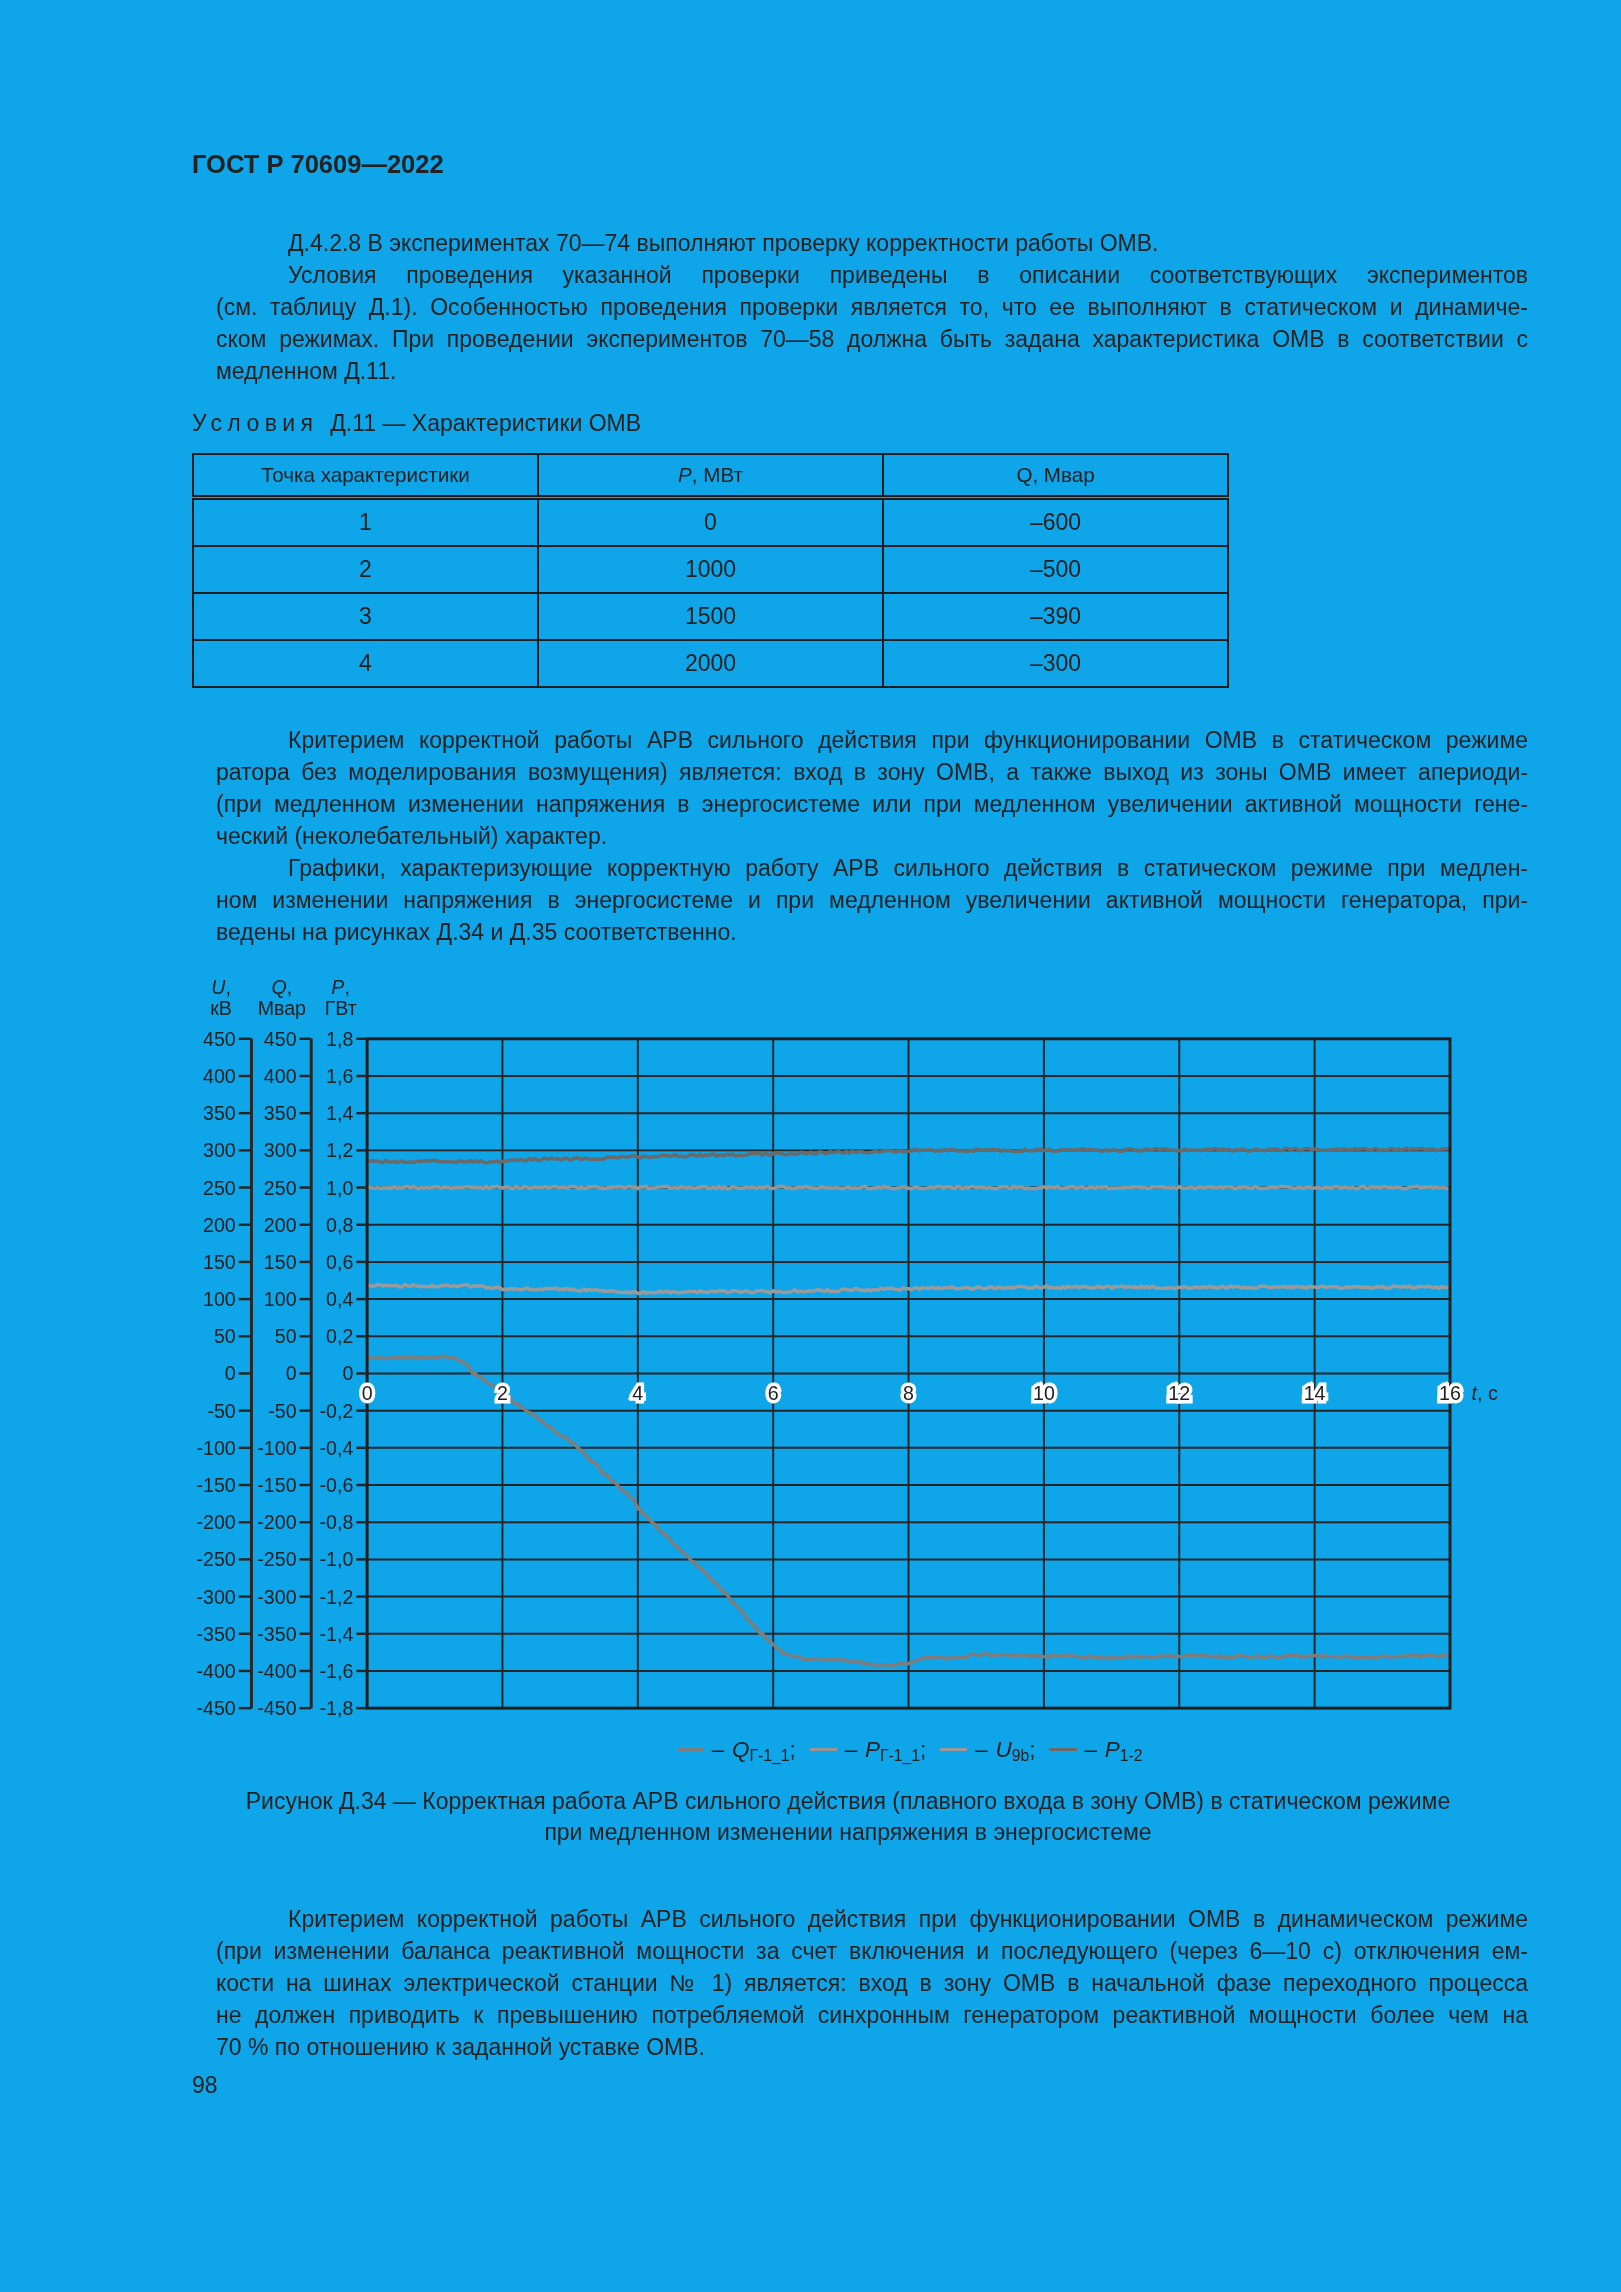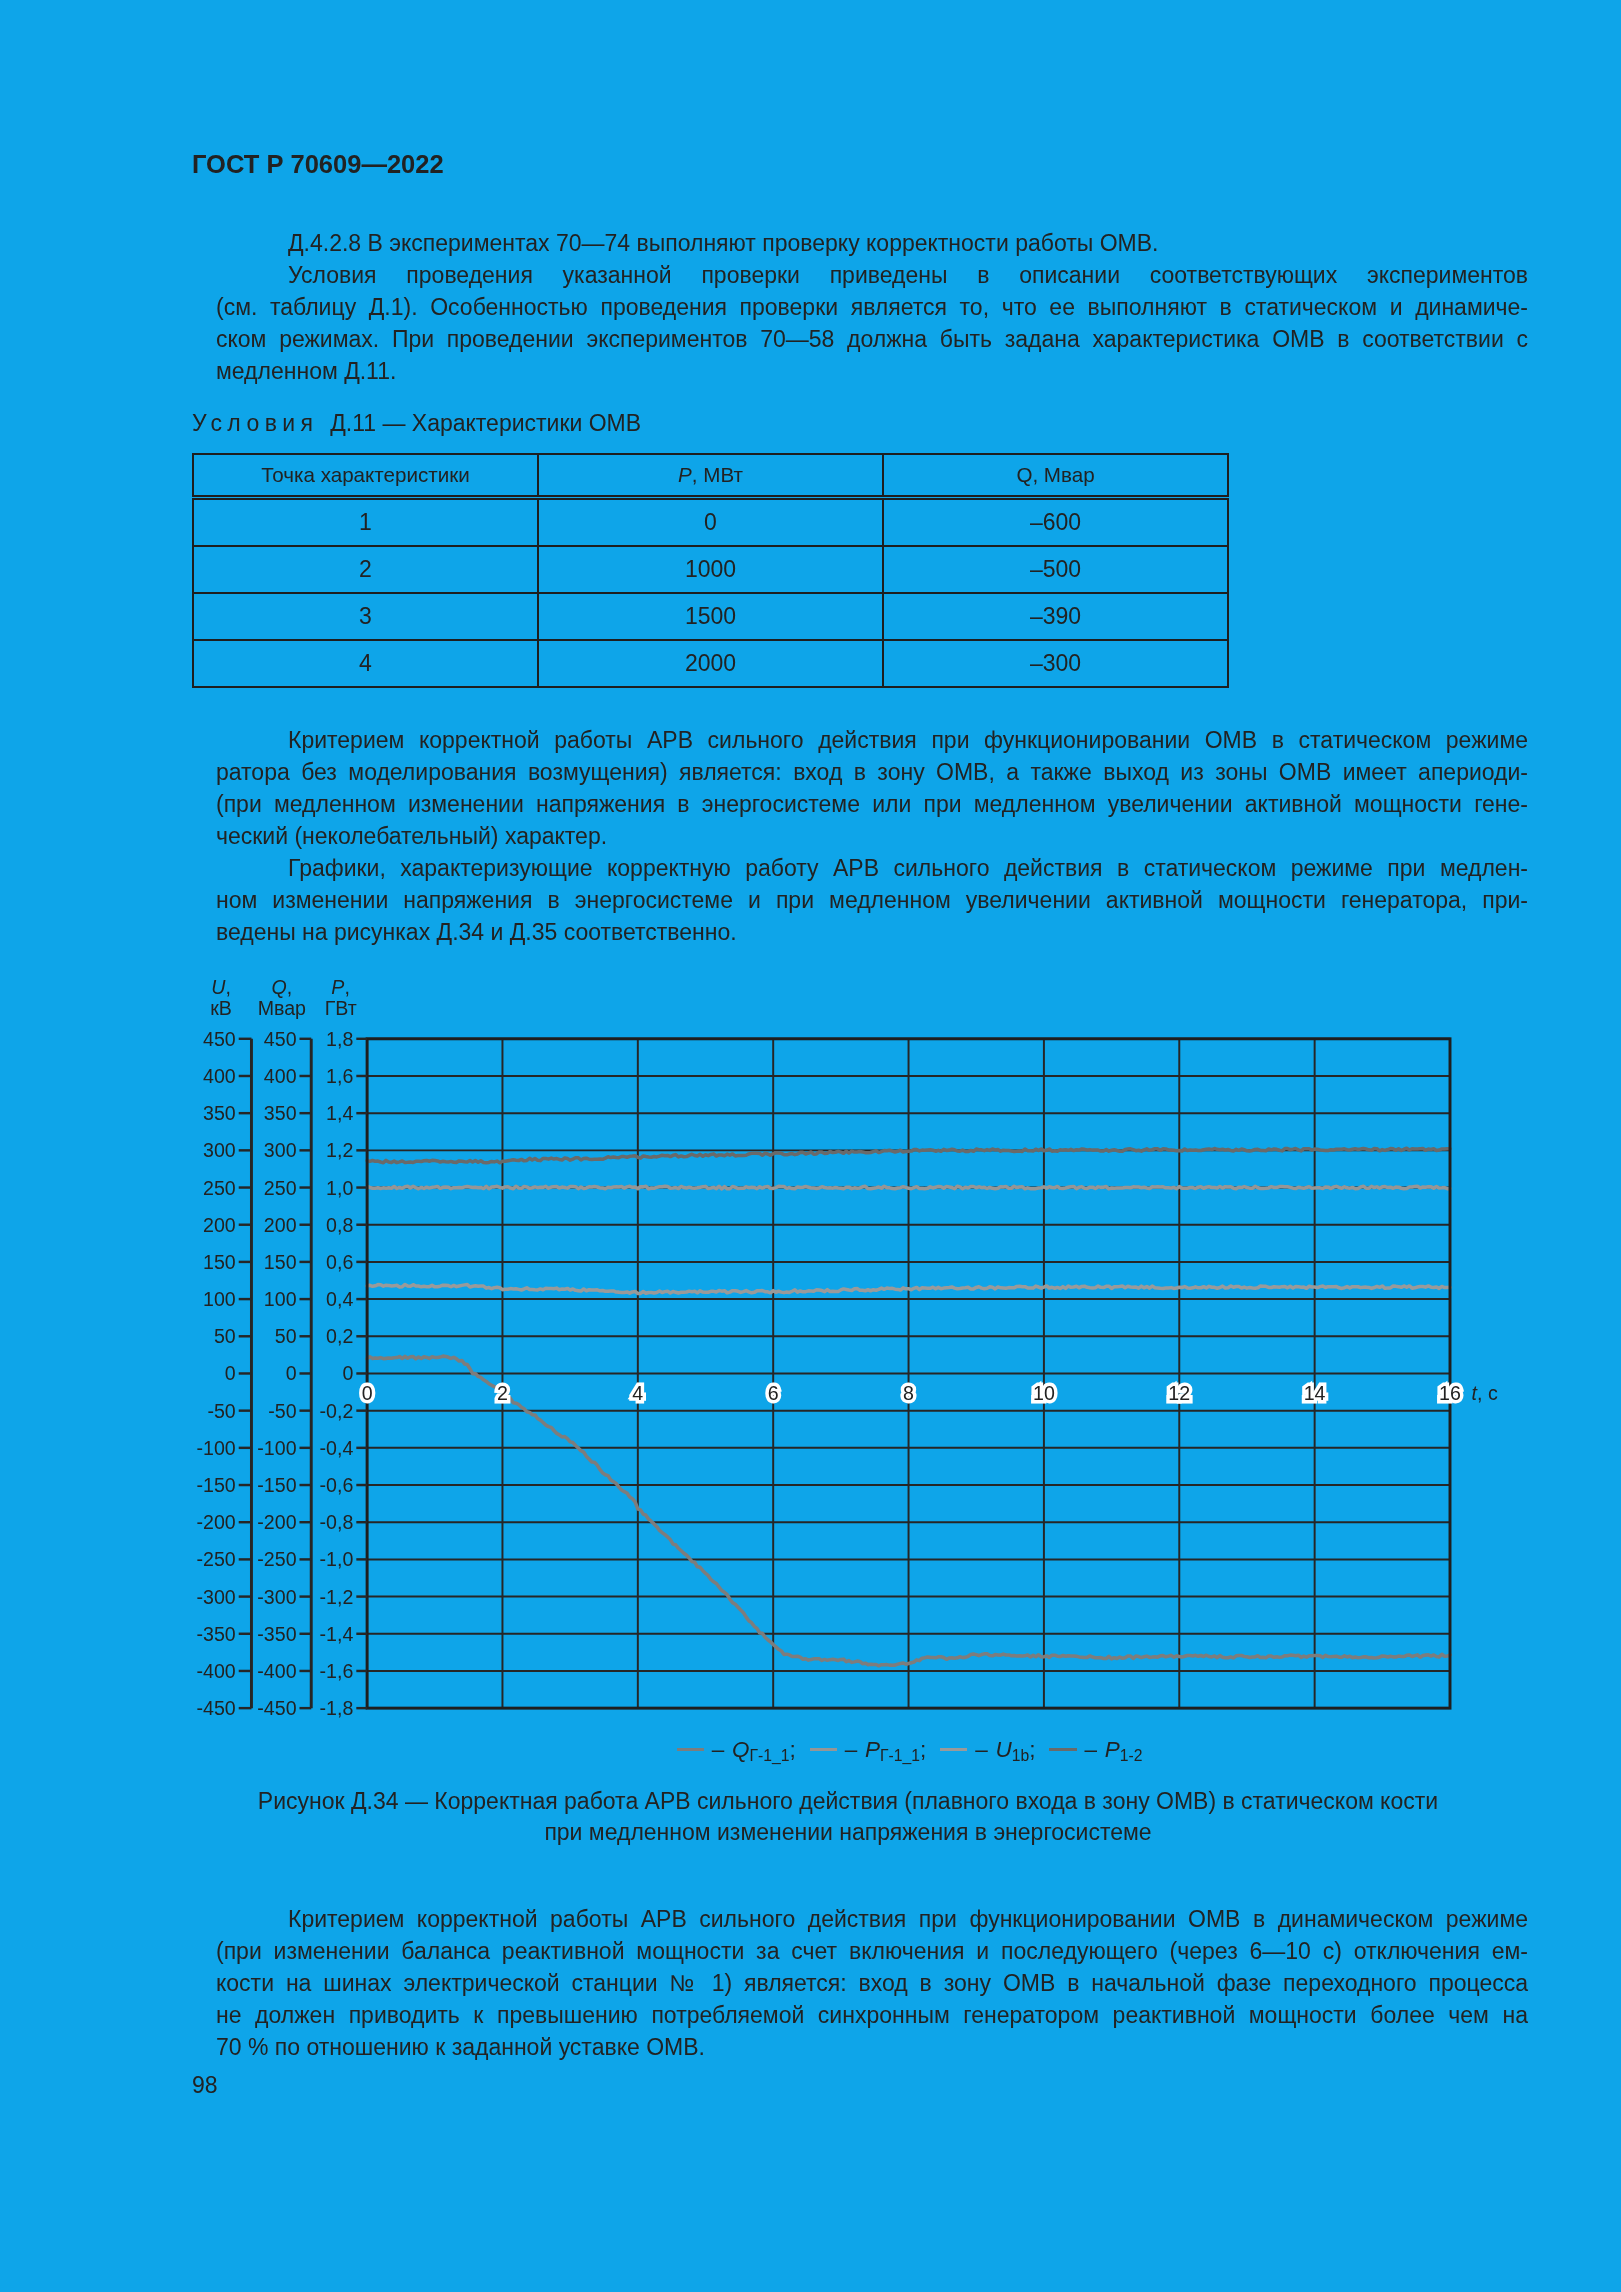--- a/index.html
+++ b/index.html
@@ -315,34 +315,34 @@
       <span class="sw" style="background: rgb(150, 150, 150);"></span>
       <span class="lg-dash">–</span>
       <span class="lg-sym">P</span>
       <span class="lg-sub">Г-1_1</span>
       <span>;</span>
     </div>
     <div class="lg-item">
       <span class="sw" style="background: rgb(154, 154, 154);"></span>
       <span class="lg-dash">–</span>
       <span class="lg-sym">U</span>
-      <span class="lg-sub">1b</span>
+      <span class="lg-sub">9b</span>
       <span>;</span>
     </div>
     <div class="lg-item">
       <span class="sw" style="background: rgb(106, 106, 106);"></span>
       <span class="lg-dash">–</span>
       <span class="lg-sym">P</span>
       <span class="lg-sub">1-2</span>
       <span></span>
     </div>
   </div>
 
   <div class="caption">
-    <div>Рисунок Д.34 — Корректная работа АРВ сильного действия (плавного входа в зону ОМВ) в статическом кости</div>
+    <div>Рисунок Д.34 — Корректная работа АРВ сильного действия (плавного входа в зону ОМВ) в статическом режиме</div>
     <div>при медленном изменении напряжения в энергосистеме</div>
   </div>
 
   <div class="block" style="top:1903px; --lh:32px;">
     <div class="ln ind j">Критерием корректной работы АРВ сильного действия при функционировании ОМВ в динамическом режиме</div>
     <div class="ln j">(при изменении баланса реактивной мощности за счет включения и последующего (через 6—10 с) отключения ем-</div>
     <div class="ln j">кости на шинах электрической станции № 1) является: вход в зону ОМВ в начальной фазе переходного процесса</div>
     <div class="ln j">не должен приводить к превышению потребляемой синхронным генератором реактивной мощности более чем на</div>
     <div class="ln">70 % по отношению к заданной уставке ОМВ.</div>
   </div>

